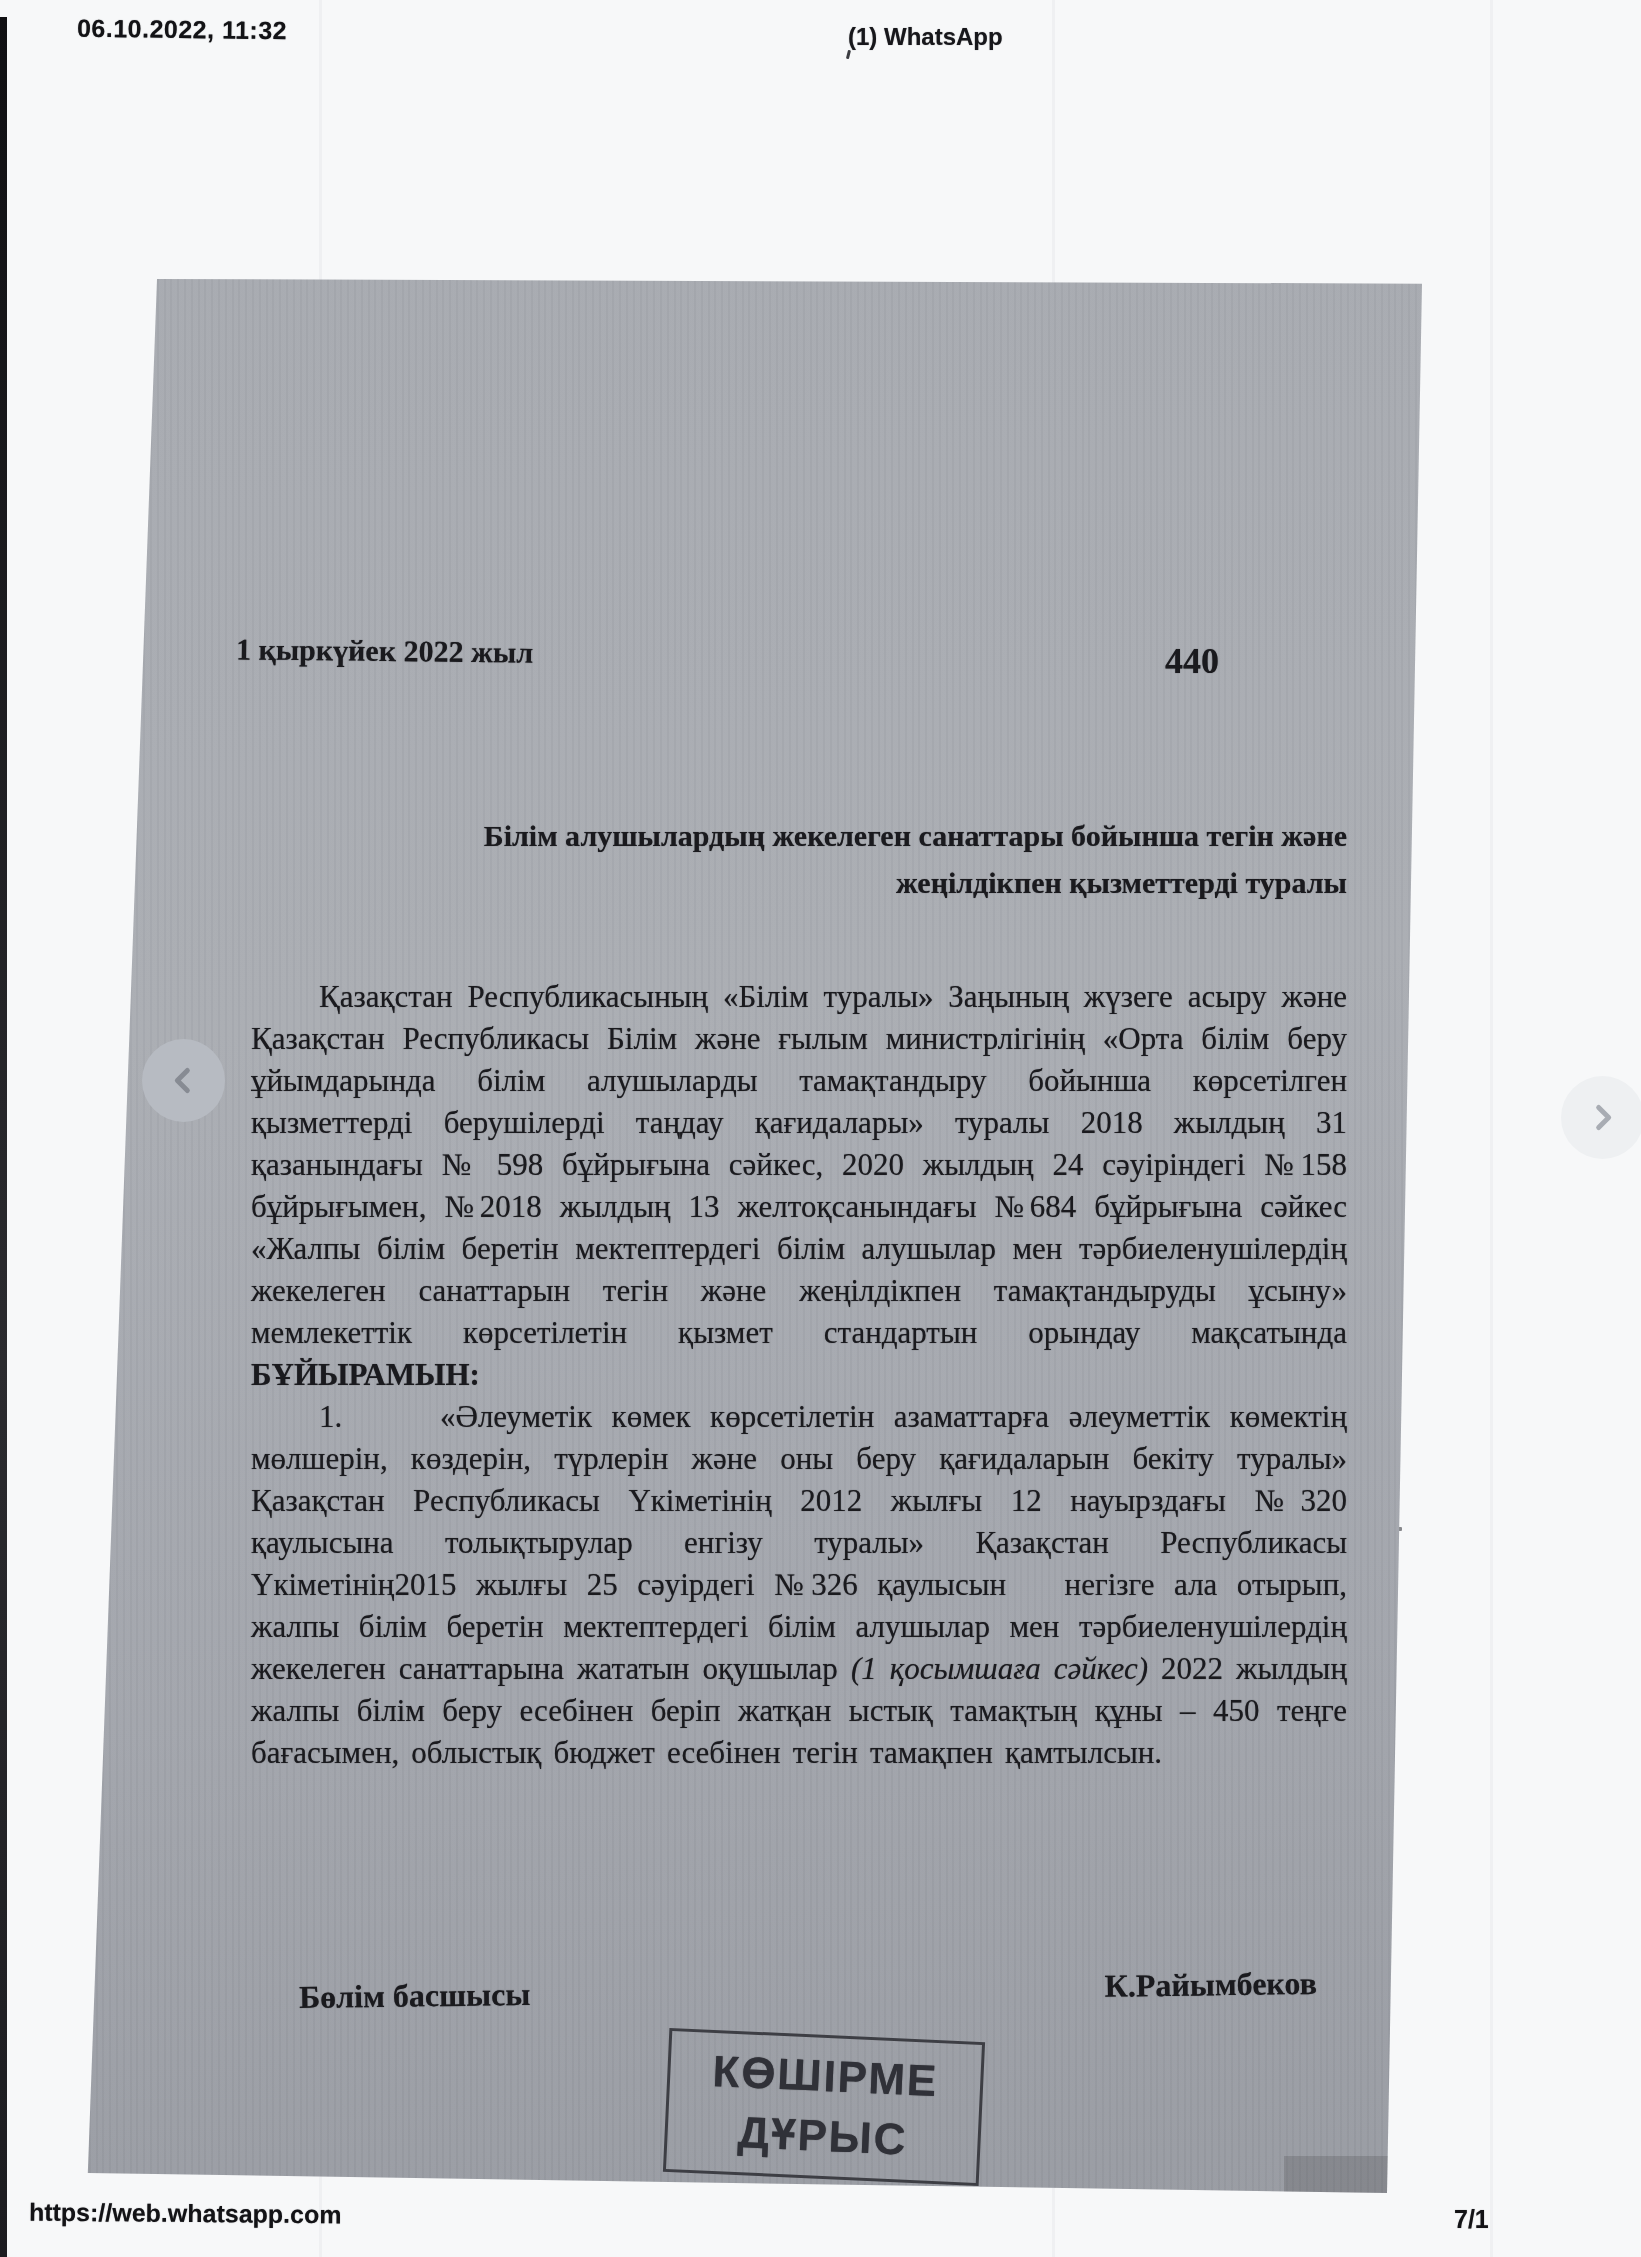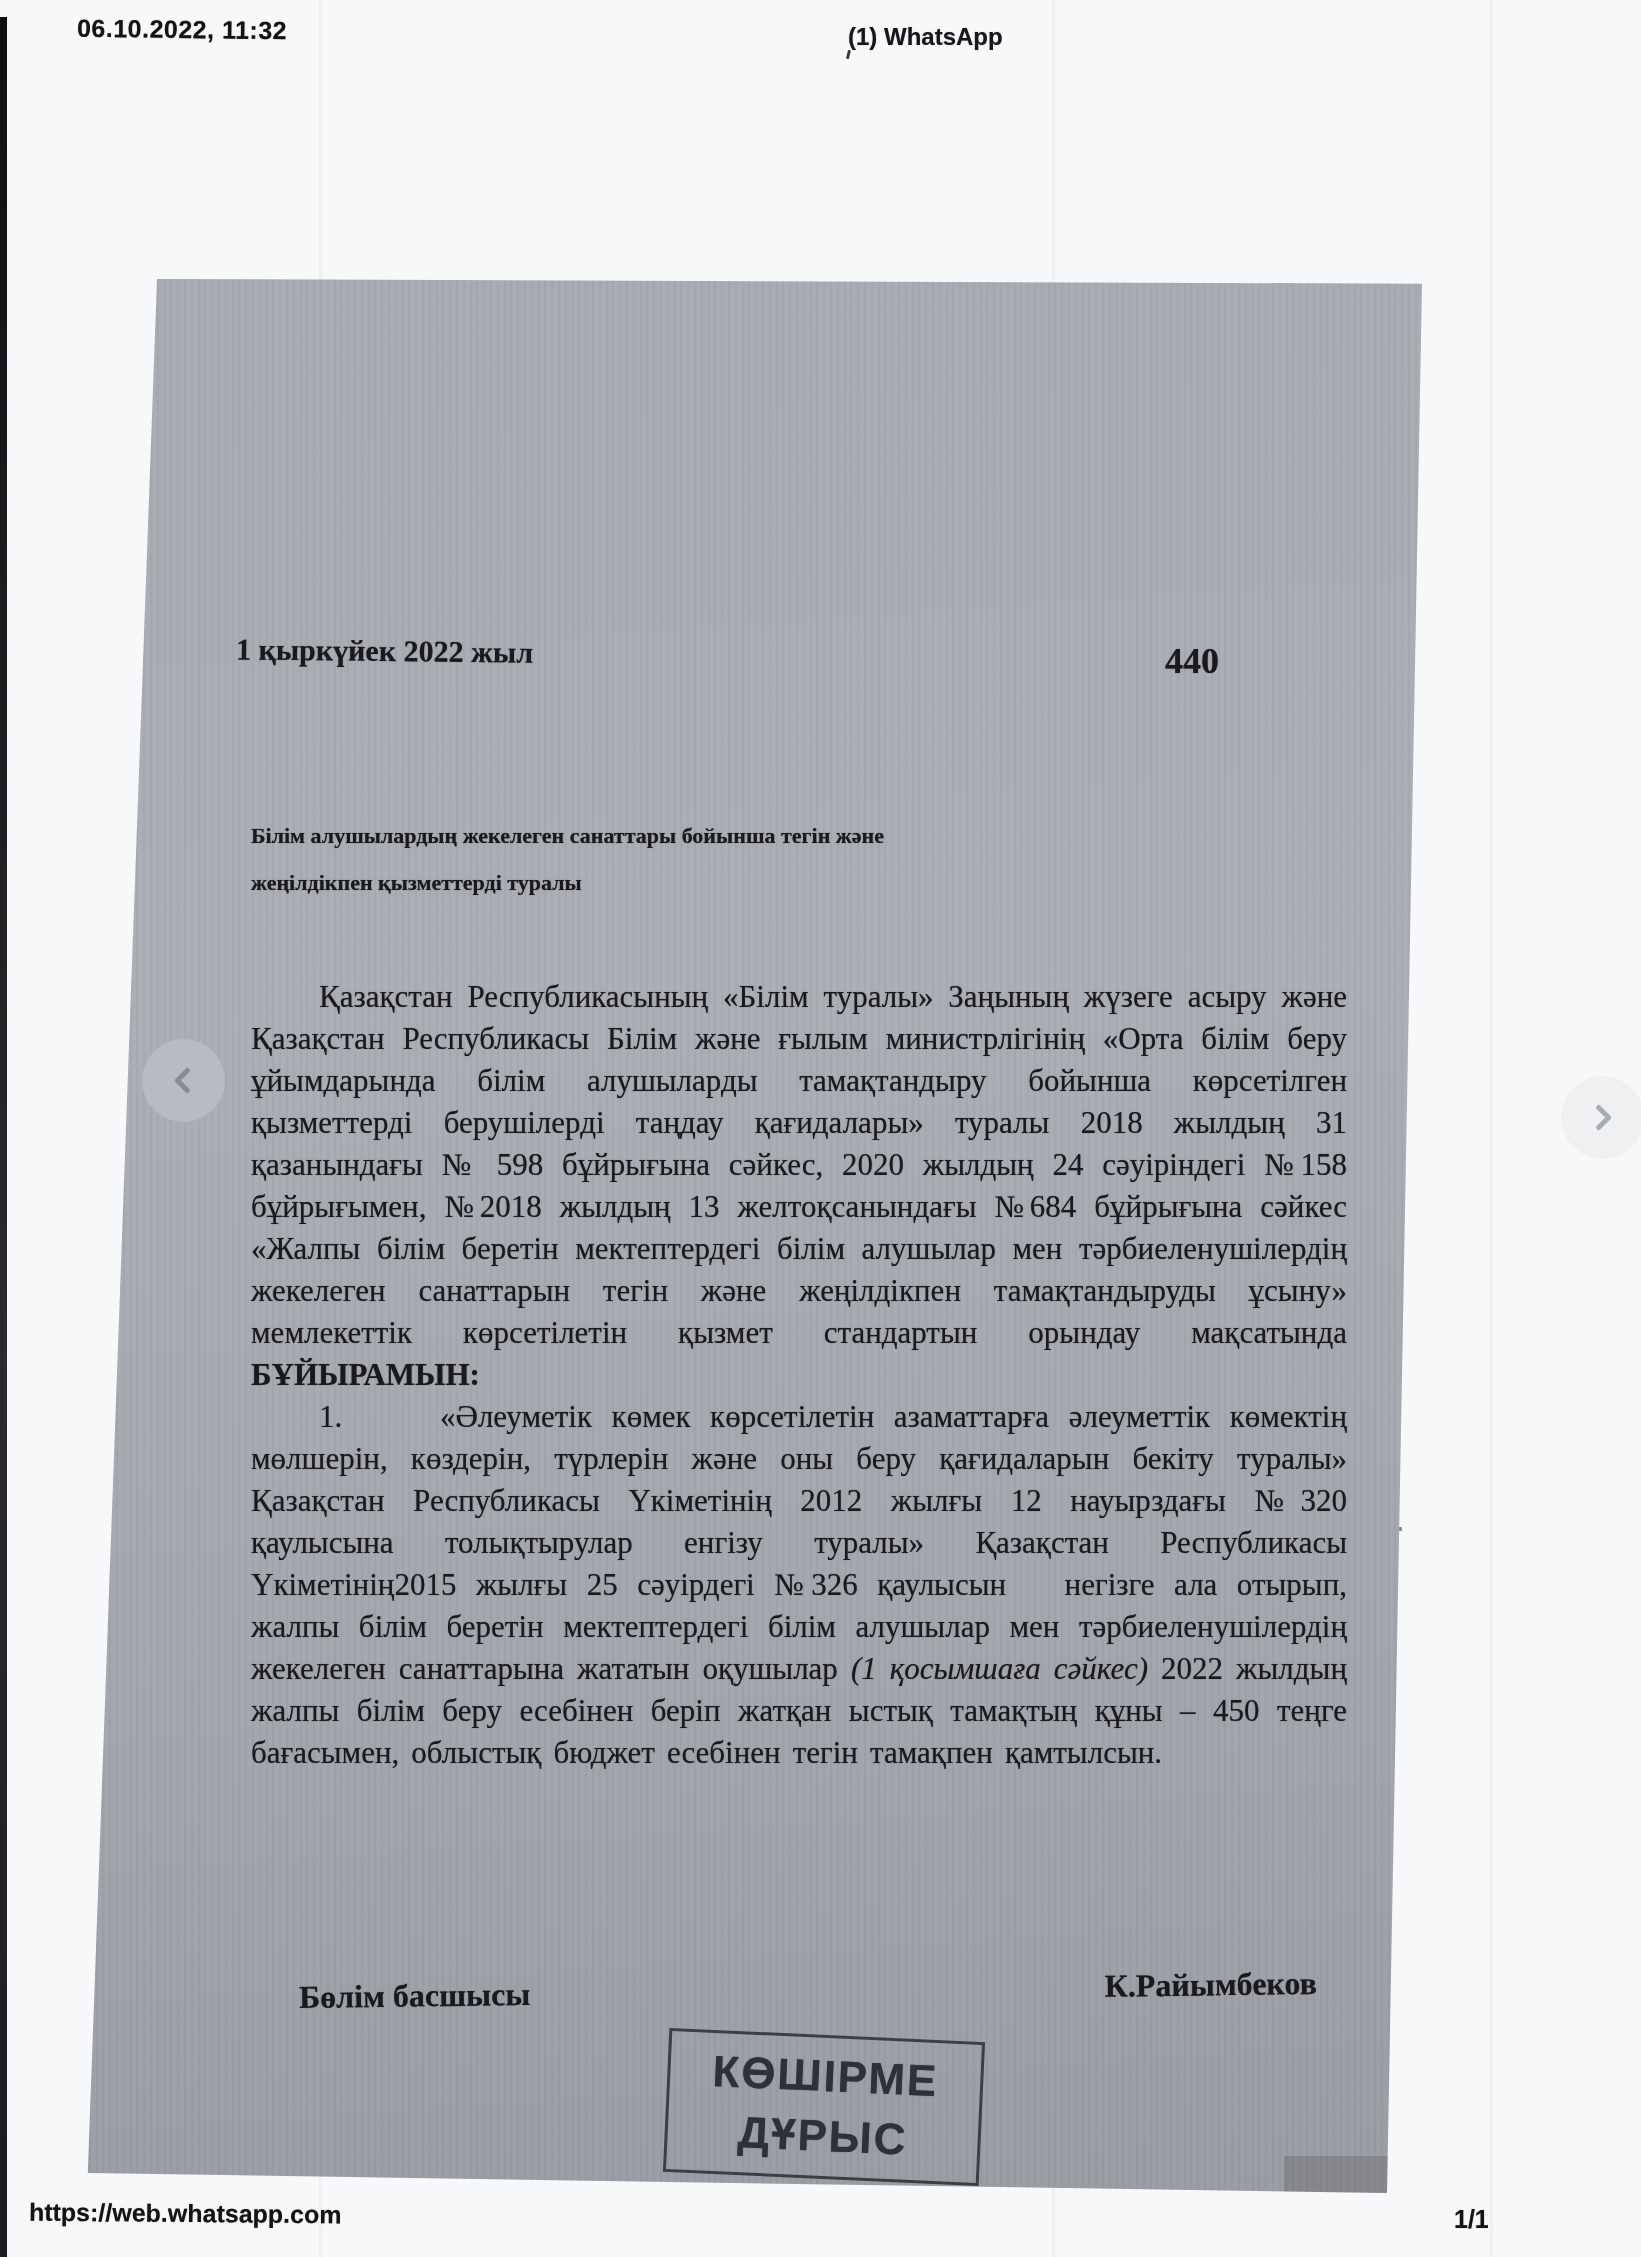--- a/index.html
+++ b/index.html
@@ -35,22 +35,22 @@
   .doc-texture{position:absolute;inset:0;
        background:repeating-linear-gradient(90deg,rgba(0,0,0,0.025) 0 1.9px,rgba(255,255,255,0.02) 1.9px 6.8px);}
   .doc *{text-shadow:0 0 1px rgba(18,18,22,.6);}
   .dark-corner{position:absolute;left:1202px;top:1881px;width:104px;height:41px;
        background:rgba(28,30,34,0.16);}
 
   .date-line{position:absolute;left:154px;top:359px;font-size:30px;font-weight:bold;
        transform:rotate(0.6deg);}
   .order-no{position:absolute;left:1083px;top:365px;font-size:36px;font-weight:bold;}
 
-  .doc-title{position:absolute;left:169px;top:537px;width:1096px;text-align:left;
-       font-size:22px;font-weight:bold;line-height:47px;}
+  .doc-title{position:absolute;left:169px;top:537px;width:1096px;text-align:right;
+       font-size:30px;font-weight:bold;line-height:47px;}
 
   .doc-body{position:absolute;left:169px;top:701px;width:1096px;font-size:31px;
        line-height:42px;text-align:justify;word-spacing:4.3px;}
   .doc-body p{margin:0;text-indent:68px;}
   .bold{font-weight:bold;margin-top:8px;}
   .ital{font-style:italic;}
 
   .sig-row{position:absolute;left:217px;top:1697px;width:1018px;display:flex;
        justify-content:space-between;font-size:32px;font-weight:bold;
        transform:rotate(-0.8deg);}
@@ -121,16 +121,16 @@
 
   <button class="nav next">
     <span>
       <svg width="37" height="37" viewBox="0 0 24 24">
         <polyline points="9.5,5.5 16,12 9.5,18.5" fill="none" stroke="#a8acb3" stroke-width="3.2" stroke-linecap="round" stroke-linejoin="round"></polyline>
       </svg>
     </span>
   </button>
 
   <div class="ftr-url">https://web.whatsapp.com</div>
-  <div class="ftr-page">1/1</div>
+  <div class="ftr-page">7/1</div>
 
 </div>
 
 
 </body></html>

